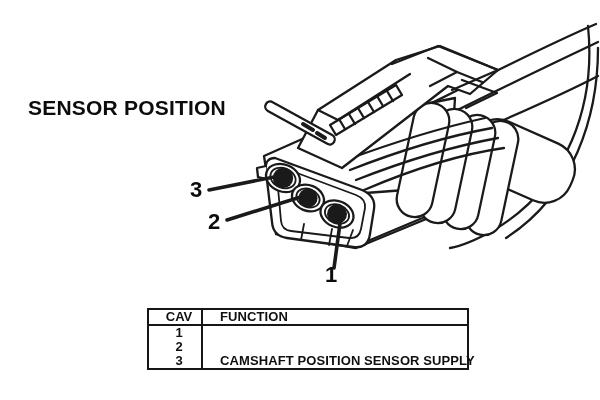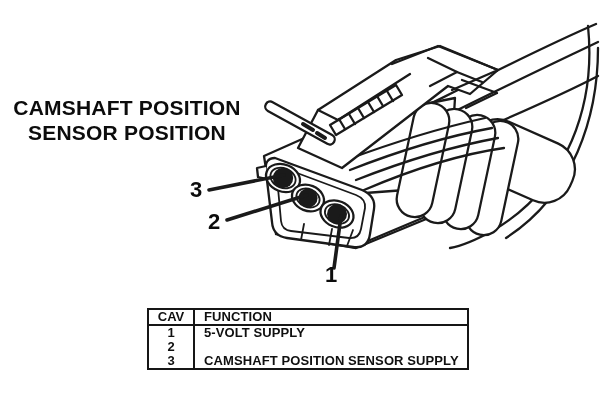--- a/index.html
+++ b/index.html
@@ -18,29 +18,28 @@
   }
   .lbl-3{left:184px;top:177px;}
   .lbl-2{left:202px;top:209px;}
   .lbl-1{left:319px;top:262px;}
   .tbl{
     position:absolute;left:147px;top:308px;width:318px;background:#fff;
     border:2px solid #161616;color:#101010;
   }
   .tr{display:flex;align-items:stretch;}
   .tr-head{border-bottom:2px solid #161616;}
-  .td{font-weight:bold;font-size:13px;line-height:14px;white-space:nowrap;}
+  .td{font-weight:bold;font-size:13px;line-height:14px;white-space:nowrap;margin-left:8px;}
   .td-cav{width:44px;flex:none;text-align:center;border-right:2px solid #161616;}
   .td-fn{flex:1;padding-left:9px;letter-spacing:.1px;}
 </style>
 </head>
 <body>
 
 <div class="title">
-  <div>CAMSHAFT POSITION</div>
   <div>SENSOR POSITION</div>
 </div>
 
 <svg class="art" width="600" height="400" viewBox="0 0 600 400">
   <g stroke="#1a1a1a" fill="none" stroke-width="2.3" stroke-linecap="round" stroke-linejoin="round">
 
     <g>
       <path d="M 402 118 C 470 84 540 48 596 24"></path>
       <path d="M 410 134 C 480 98 548 66 598 42"></path>
       <path d="M 434 150 C 500 122 556 98 598 76"></path>
@@ -123,21 +122,20 @@
 <div class="pin-label lbl-2">2</div>
 <div class="pin-label lbl-1">1</div>
 
 <div class="tbl">
   <div class="tr tr-head">
     <div class="td td-cav">CAV</div>
     <div class="td td-fn">FUNCTION</div>
   </div>
   <div class="tr">
     <div class="td td-cav">1</div>
-    <div class="td td-fn">5-VOLT SUPPLY</div>
   </div>
   <div class="tr">
     <div class="td td-cav">2</div>
   </div>
   <div class="tr">
     <div class="td td-cav">3</div>
     <div class="td td-fn">CAMSHAFT POSITION SENSOR SUPPLY</div>
   </div>
 </div>
 

